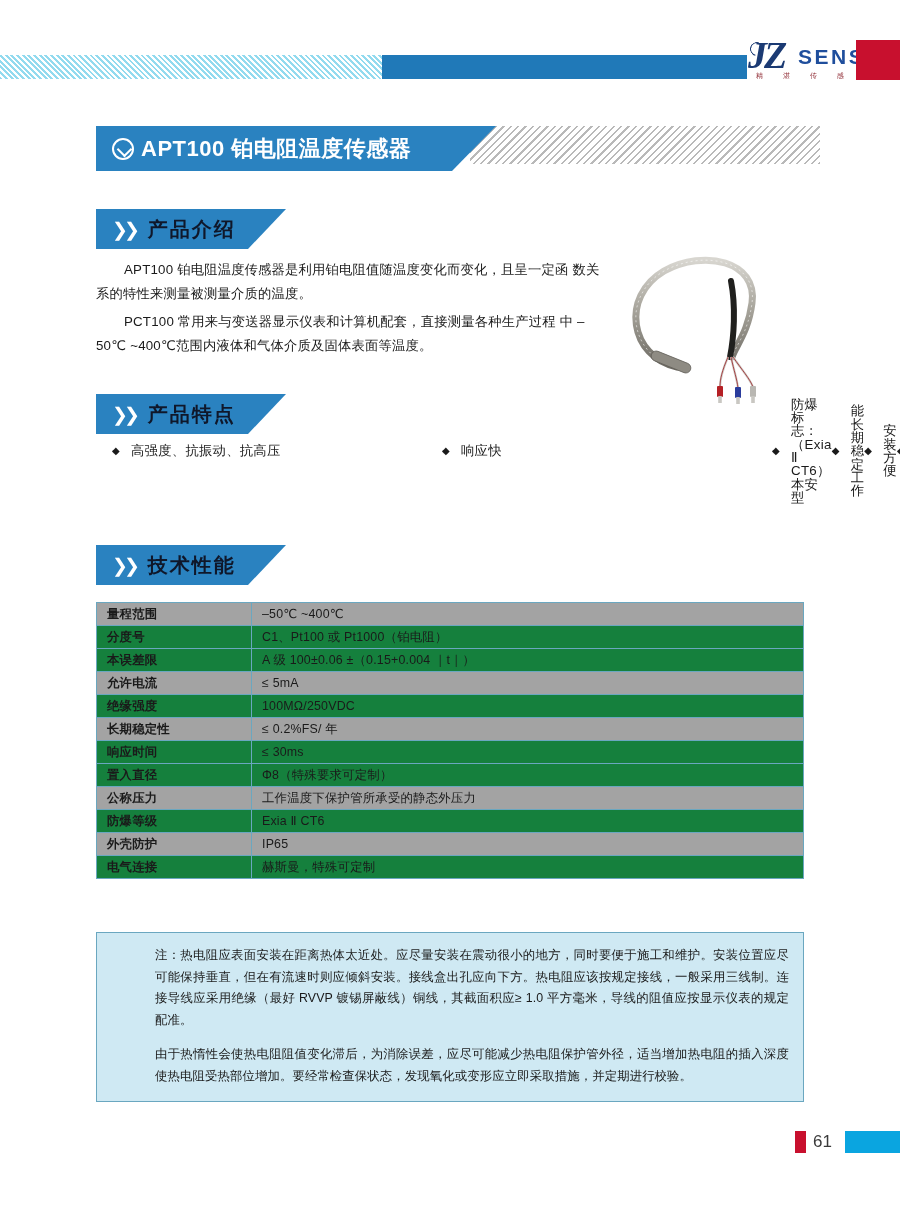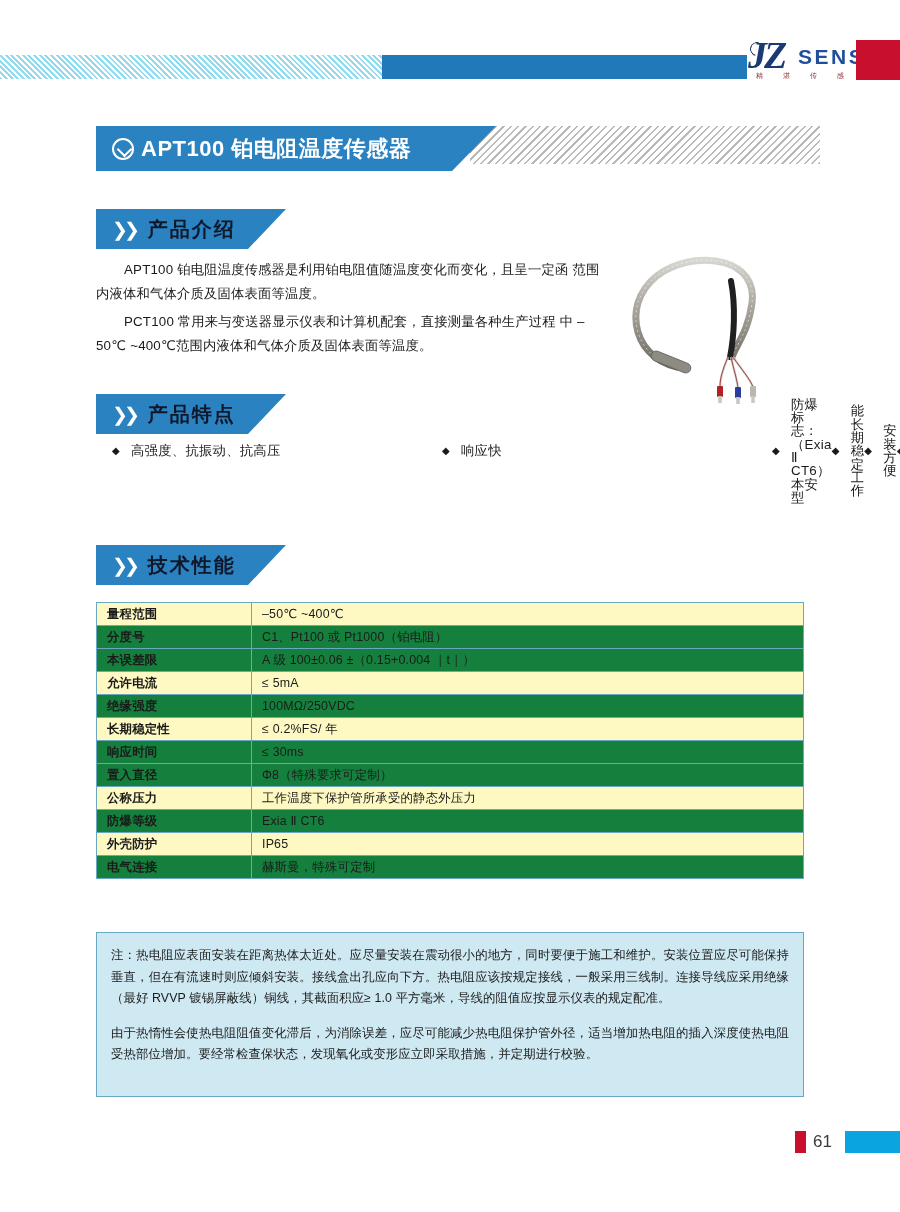--- a/index.html
+++ b/index.html
@@ -238,39 +238,40 @@
   .spec-table td {
     height: 23px;
     font-size: 12.4px;
     color: #1a1a1a;
     padding: 0 0 0 10px;
     border: 1px solid #6aa7c0;
     letter-spacing: 0.2px;
     line-height: 1;
   }
   .spec-table td.key   { width: 155px; font-weight: bold; }
-  .spec-table tr.odd  td { background: #fef9c3; }
+  .spec-table tr.odd  td { background: #a3a3a3; }
   .spec-table tr.even td { background: #15803d; }
 
   
   .notes {
     position: absolute;
     top: 932px; left: 96px;
     width: 708px;
     min-height: 165px;
     background: #cfe9f3;
     border: 1px solid #6aa7c0;
     padding: 12px 14px 14px 14px;
   }
   .note-p {
     font-size: 12.4px;
     color: #1a1a1a;
     line-height: 21.5px;
     letter-spacing: 0.1px;
     text-align: justify;
+    margin-left: 44px;
   }
   .note-p + .note-p { margin-top: 13px; }
 
   
   .footer {
     position: absolute;
     top: 1131px; left: 0;
     width: 900px;
     height: 26px;
   }
@@ -317,21 +318,21 @@
     <span class="title-text">APT100 铂电阻温度传感器</span>
   </div>
 </div>
 
 <div class="section-tag" id="tag-intro">
   <span class="tag-chevrons">❯❯</span>
   <span class="tag-label">产品介绍</span>
 </div>
 
 <div class="intro-body">
-  <p class="intro-p">APT100 铂电阻温度传感器是利用铂电阻值随温度变化而变化，且呈一定函 范围内液体和气体介质及固体表面等温度。</p>
+  <p class="intro-p">APT100 铂电阻温度传感器是利用铂电阻值随温度变化而变化，且呈一定函 数关系的特性来测量被测量介质的温度。</p>
   <p class="intro-p">PCT100 常用来与变送器显示仪表和计算机配套，直接测量各种生产过程 中 –50℃ ~400℃范围内液体和气体介质及固体表面等温度。</p>
 </div>
 
 <div class="product-photo">
   <svg width="215" height="160" viewBox="0 0 215 160">
     <defs>
       <linearGradient id="braid" x1="0" y1="0" x2="0" y2="1">
         <stop offset="0%" stop-color="#d8d6d0"></stop>
         <stop offset="45%" stop-color="#a8a59c"></stop>
         <stop offset="100%" stop-color="#6e6b64"></stop>

